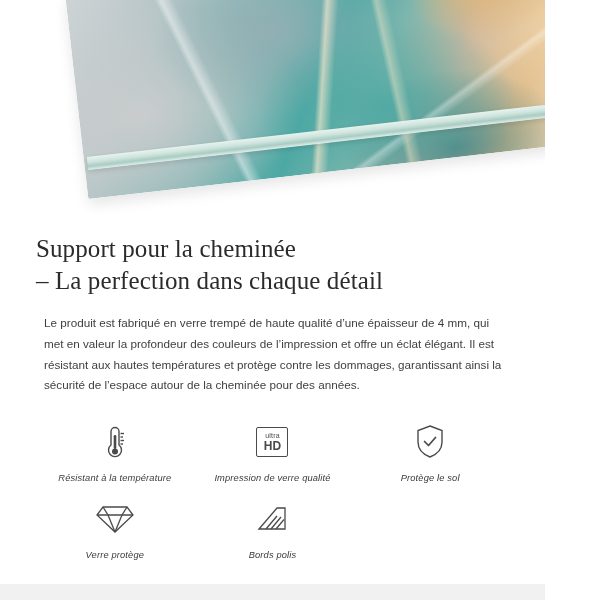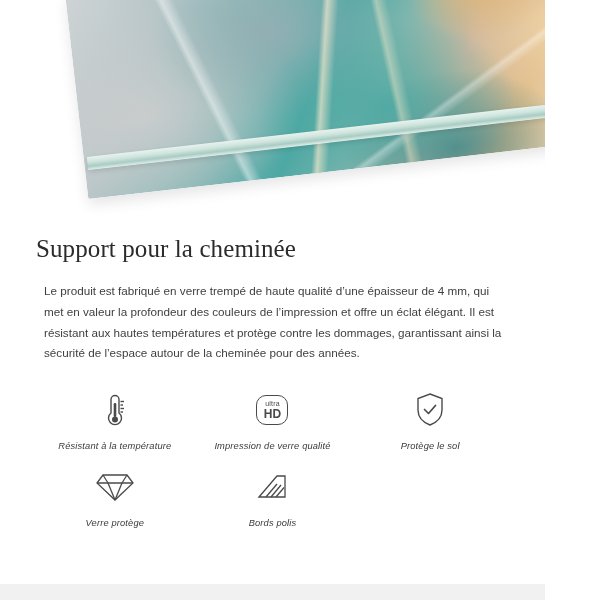--- a/index.html
+++ b/index.html
@@ -147,21 +147,21 @@
     margin-top: 9px;
     font-size: 9.3px;
     color: #3a3a3a;
     text-align: center;
     letter-spacing: 0.15px;
     font-style: italic;
   }
 
   .ultrahd {
     border: 1.6px solid #4a4a4a;
-    border-radius: 10px;
+    border-radius: 2px;
     width: 30px;
     height: 28px;
     display: flex;
     flex-direction: column;
     align-items: center;
     justify-content: center;
     line-height: 1;
   }
   .ultrahd .u1 { font-size: 7px; color: #4a4a4a; letter-spacing: 0.2px; }
   .ultrahd .u2 { font-size: 12px; font-weight: bold; color: #4a4a4a; margin-top: 1px; }
@@ -185,20 +185,21 @@
       <div class="veins"></div>
     </div>
     <div class="hero-edge"></div>
     <div class="sparkle s1"></div>
     <div class="sparkle s2"></div>
   </div>
 
   <div class="content">
     <h1 class="headline">
       <span>Support pour la cheminée</span>
+      <span class="line2">– La perfection dans chaque détail</span>
     </h1>
     <p class="body-copy">Le produit est fabriqué en verre trempé de haute qualité d’une épaisseur de 4 mm, qui met en valeur la profondeur des couleurs de l’impression et offre un éclat élégant. Il est résistant aux hautes températures et protège contre les dommages, garantissant ainsi la sécurité de l’espace autour de la cheminée pour des années.</p>
   </div>
 
   <div class="features">
 
     <div class="feature">
       <div class="feature-icon">
         <svg width="26" height="40" viewBox="0 0 26 40" fill="none" stroke="#4a4a4a" stroke-width="1.4">
           <path d="M13 5.5 a4 4 0 0 1 4 4 v13.5 a6.5 6.5 0 1 1 -8 0 V9.5 a4 4 0 0 1 4 -4 z"></path>

